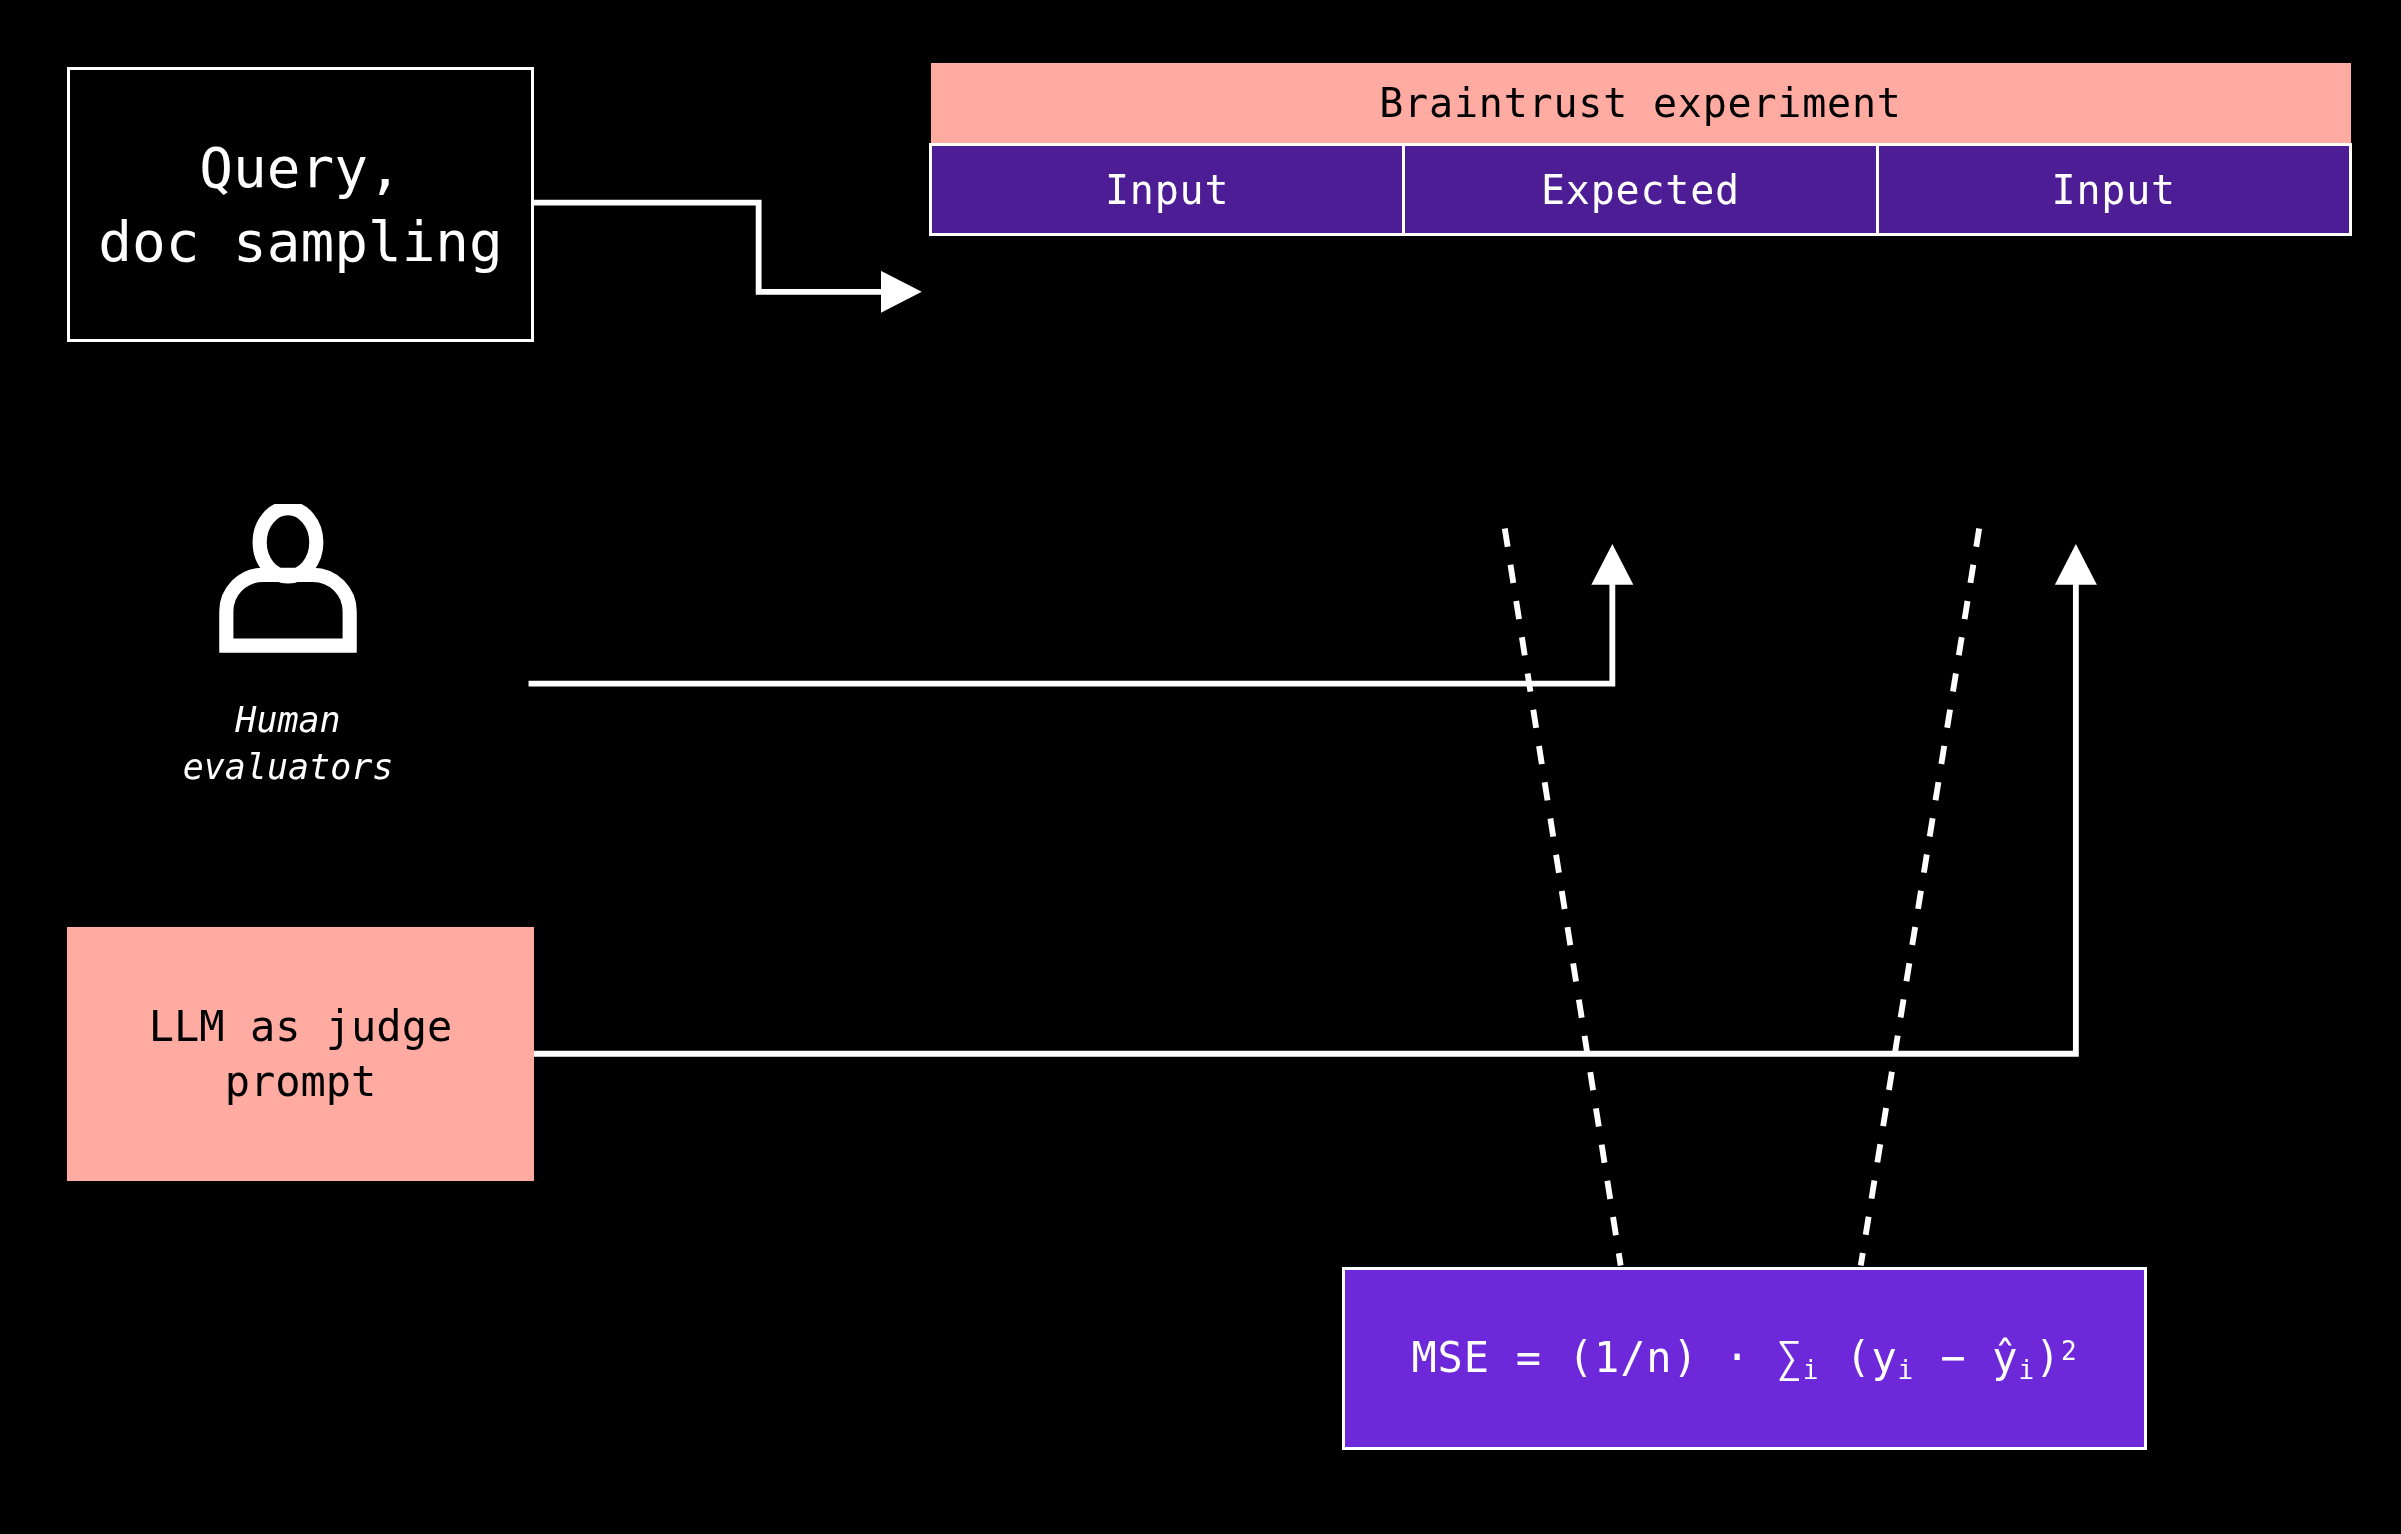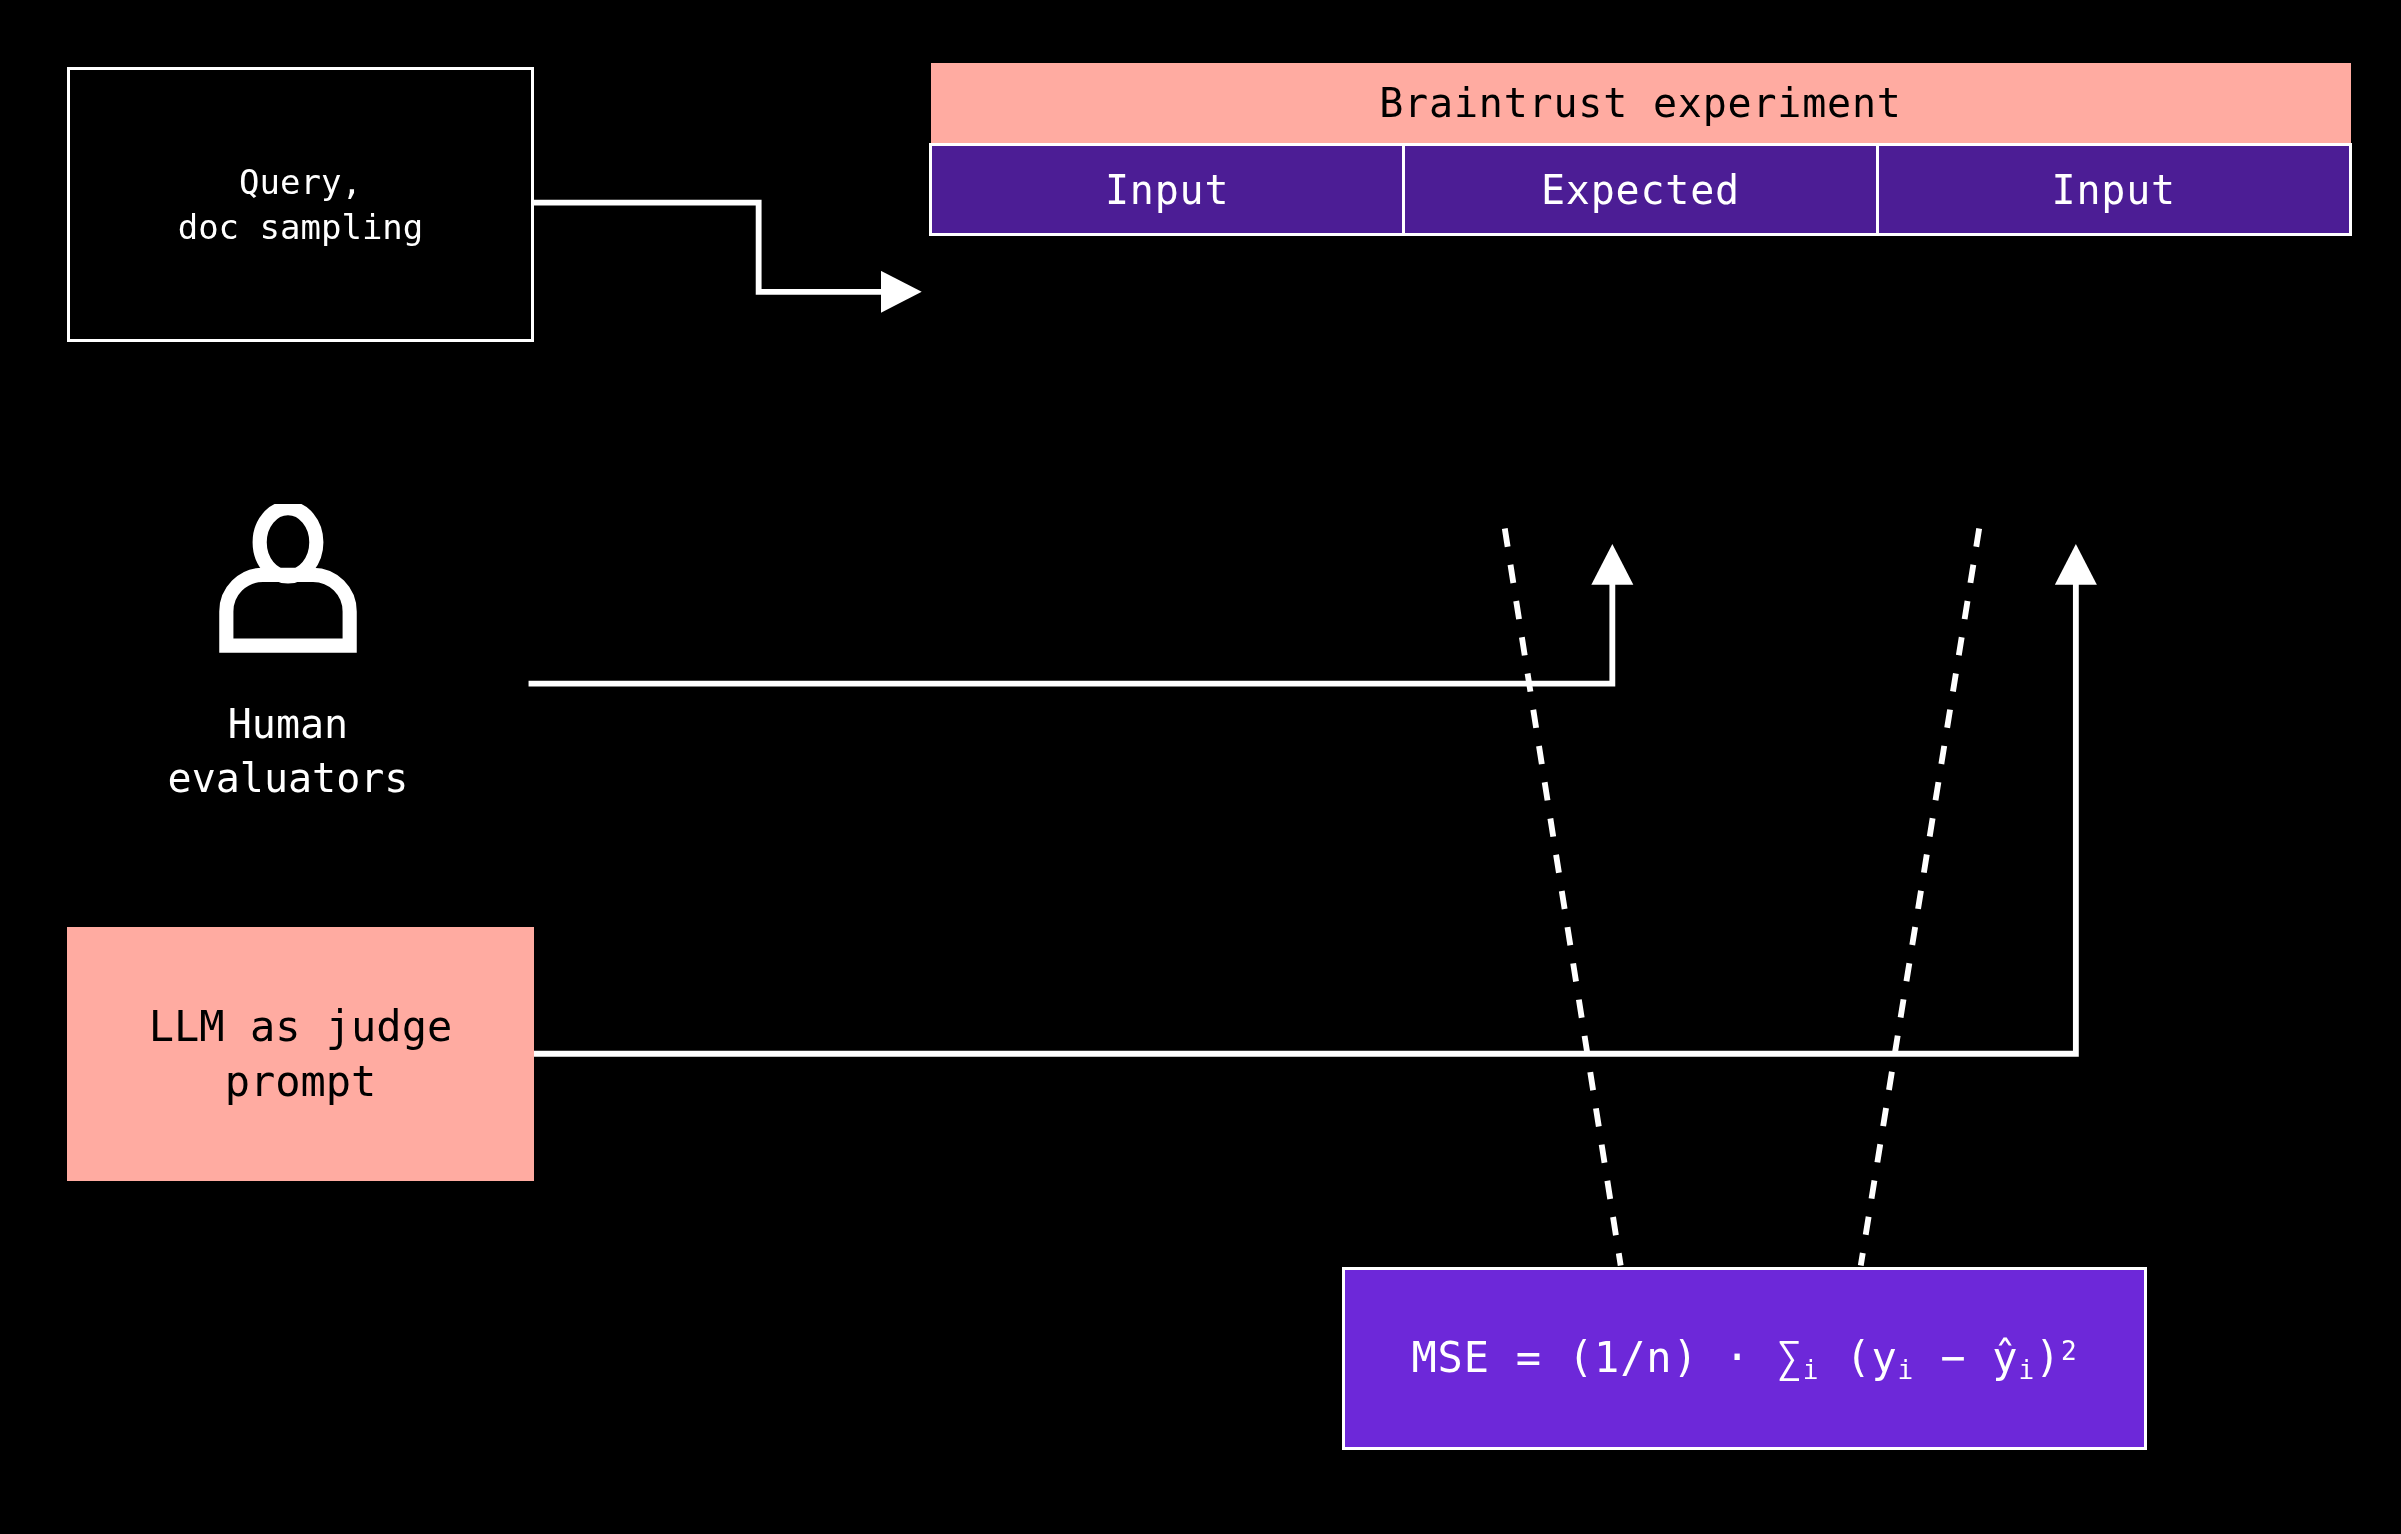--- a/index.html
+++ b/index.html
@@ -40,21 +40,21 @@
     justify-content: center;
     text-align: center;
     z-index: 2;
   }
 
   #query-box {
     left: 67px;  top: 67px;
     width: 467px; height: 275px;
     border: 3.3px solid #ffffff;
     background: #000000;
-    font-size: 34px;
+    font-size: 56px;
     line-height: 1.32;
     letter-spacing: 0px;
     color: #ffffff;
     white-space: pre-line;
   }
 
   #llm-box {
     left: 67px;  top: 927px;
     width: 467px; height: 254px;
     background: #ffaba1;
@@ -118,26 +118,27 @@
     left: 142px; top: 504px;
     width: 292px;
     z-index: 2;
     display: flex;
     flex-direction: column;
     align-items: center;
   }
   #person-icon { display: block; }
   #human-label {
     margin-top: 43px;
-    font-size: 40px;
+    font-size: 35px;
     line-height: 1.35;
     text-align: center;
     color: #ffffff;
     white-space: pre-line;
     letter-spacing: 0px;
+    font-style: italic;
   }
 
   .sub { font-size: 0.62em; vertical-align: -0.25em; }
   .sup { font-size: 0.62em; vertical-align: 0.45em; }
 </style>
 </head>
 <body>
 
 <div id="canvas">
 

